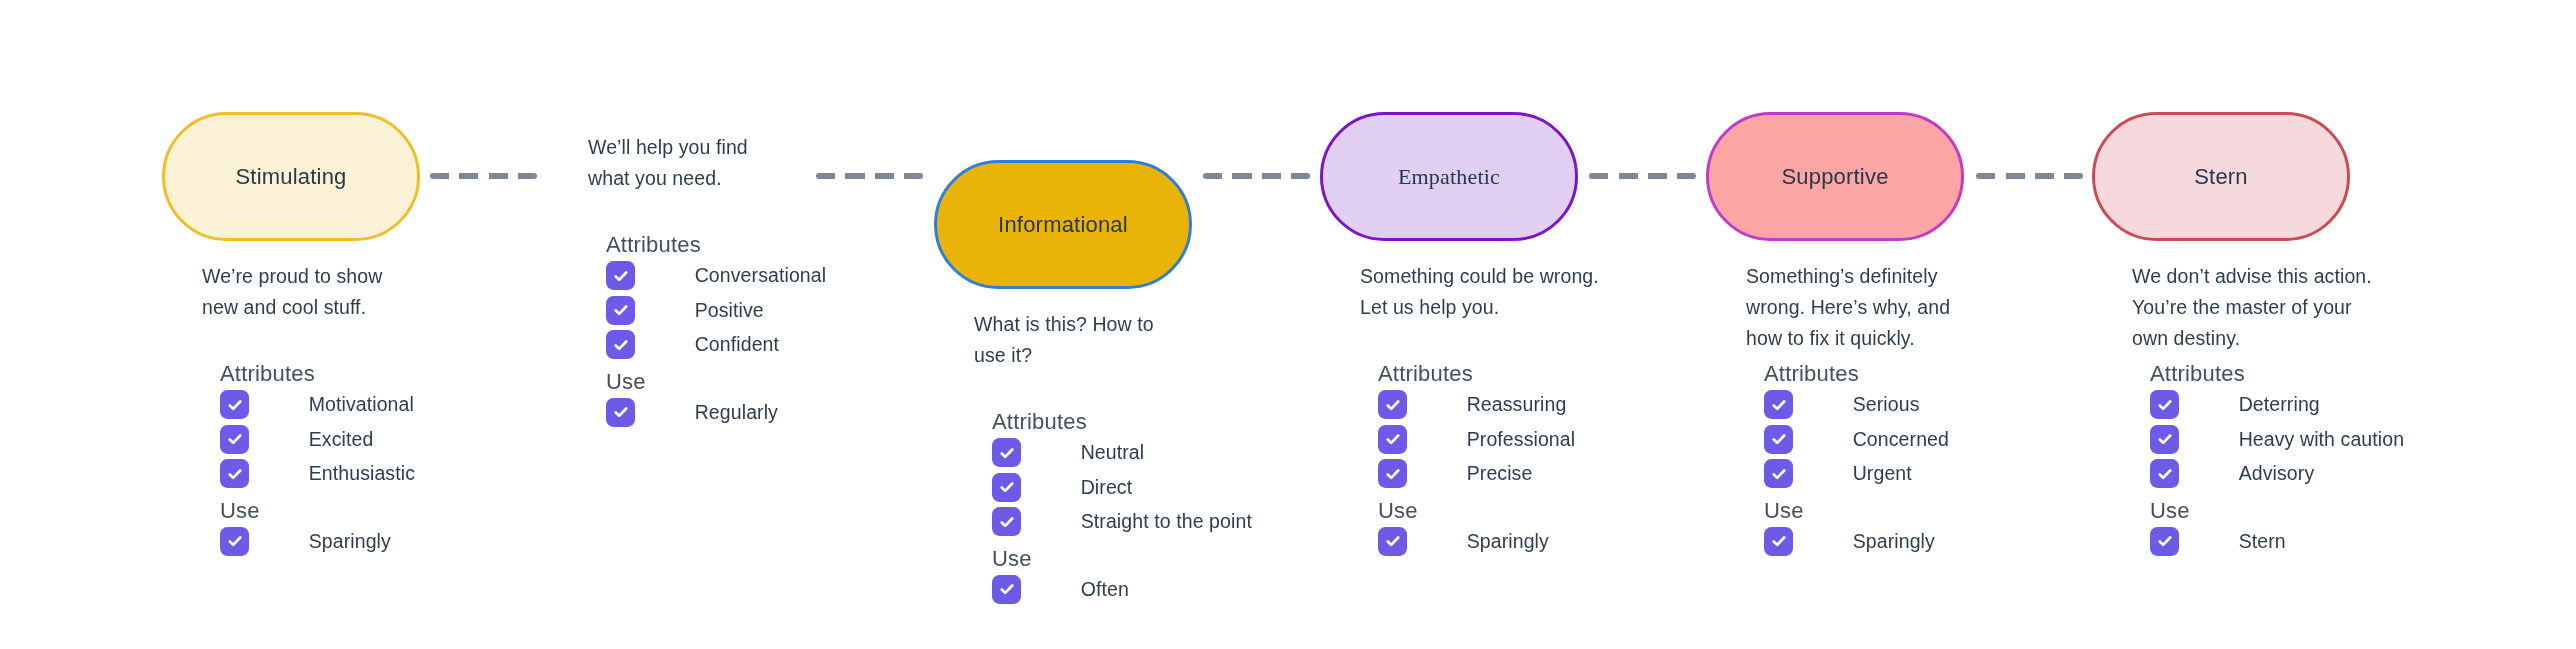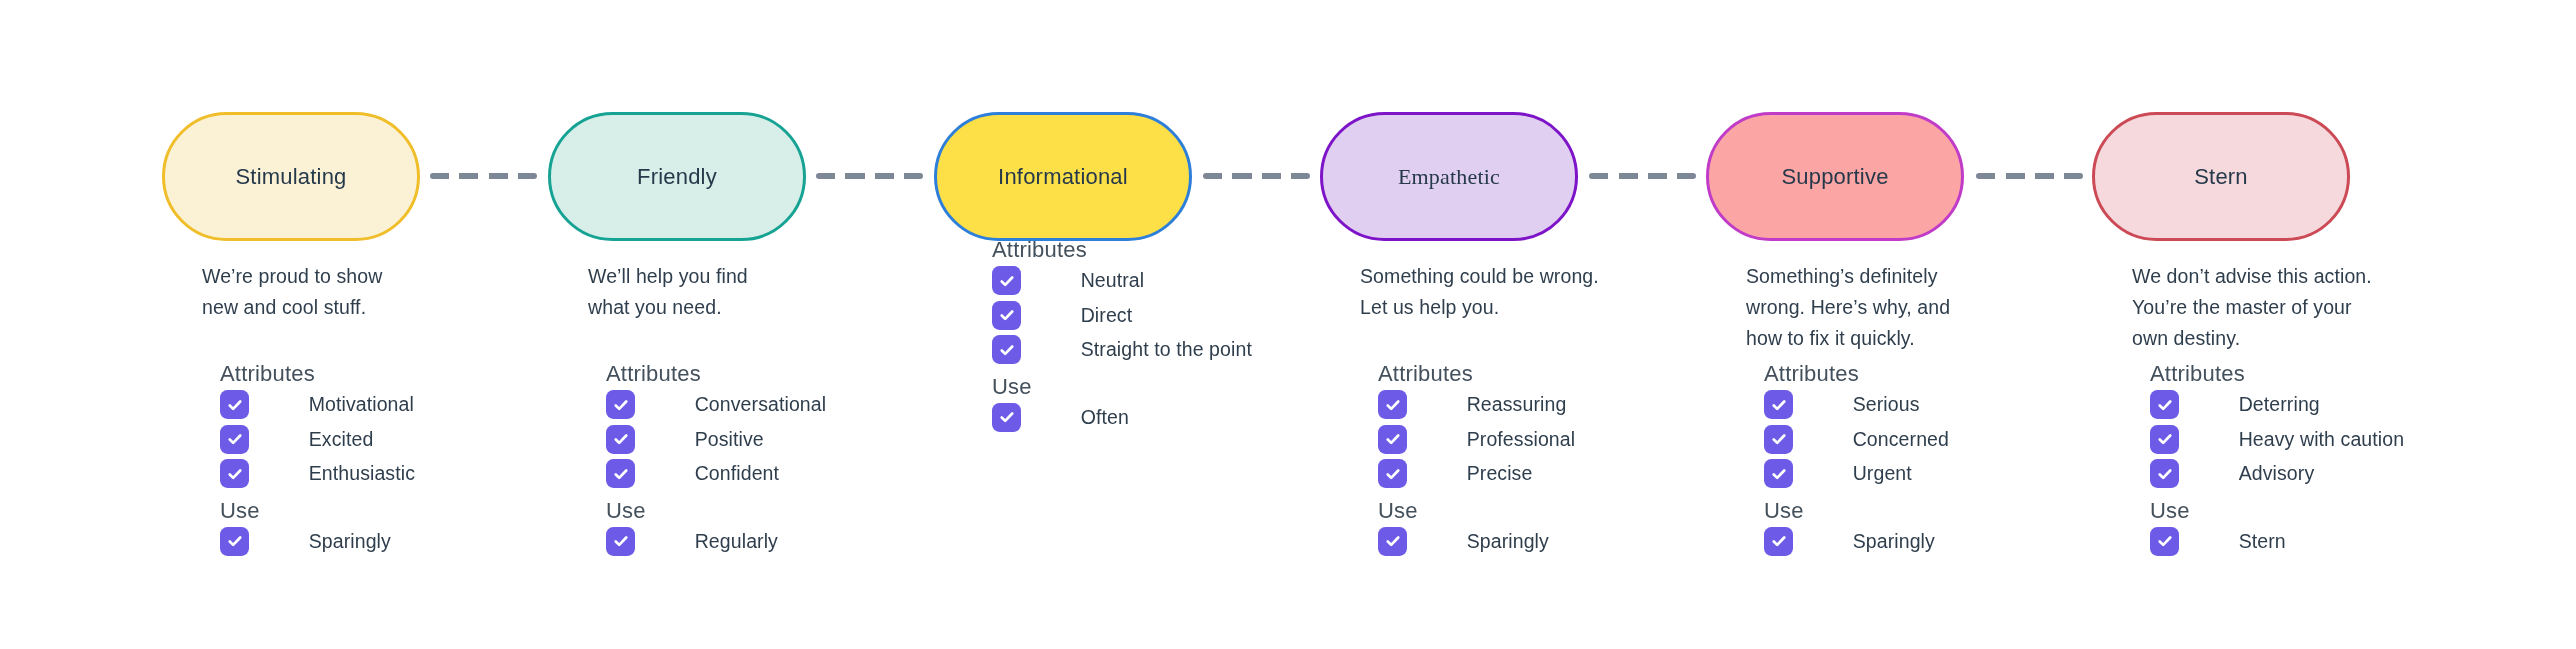--- a/index.html
+++ b/index.html
@@ -91,23 +91,20 @@
     <span class="checkbox">
       <svg viewBox="0 0 24 24" aria-hidden="true">
         <path d="M5 12.6l4.6 4.6L19 7.4" fill="none" stroke="#FFFFFF" stroke-width="3.6" stroke-linecap="round" stroke-linejoin="round"></path>
       </svg>
     </span>
     <span class="check-label">Sparingly</span>
   </label>
         </div>
   </div>
       <div class="column">
-    <div class="pill" style="background: rgb(216, 239, 233); border-color: rgb(23, 163, 148);">
-      <span class="pill-label">Friendly</span>
-    </div>
     <p class="description">We’ll help you find
 what you need.</p>
     <div class="section-title attrs-title">Attributes</div>
     <div class="check-list attrs-list">
           <label class="check-row">
     <span class="checkbox">
       <svg viewBox="0 0 24 24" aria-hidden="true">
         <path d="M5 12.6l4.6 4.6L19 7.4" fill="none" stroke="#FFFFFF" stroke-width="3.6" stroke-linecap="round" stroke-linejoin="round"></path>
       </svg>
     </span>
@@ -136,23 +133,25 @@
     <span class="checkbox">
       <svg viewBox="0 0 24 24" aria-hidden="true">
         <path d="M5 12.6l4.6 4.6L19 7.4" fill="none" stroke="#FFFFFF" stroke-width="3.6" stroke-linecap="round" stroke-linejoin="round"></path>
       </svg>
     </span>
     <span class="check-label">Regularly</span>
   </label>
         </div>
   </div>
       <div class="column">
-    <div class="pill" style="background: #fde047; border-color: rgb(46, 127, 217);">
+    <div class="pill" style="background: #eab308; border-color: rgb(46, 127, 217); margin-top: 48px;">
       <span class="pill-label">Informational</span>
     </div>
+    <p class="description">What is this? How to
+use it?</p>
     <div class="section-title attrs-title">Attributes</div>
     <div class="check-list attrs-list">
           <label class="check-row">
     <span class="checkbox">
       <svg viewBox="0 0 24 24" aria-hidden="true">
         <path d="M5 12.6l4.6 4.6L19 7.4" fill="none" stroke="#FFFFFF" stroke-width="3.6" stroke-linecap="round" stroke-linejoin="round"></path>
       </svg>
     </span>
     <span class="check-label">Neutral</span>
   </label>

